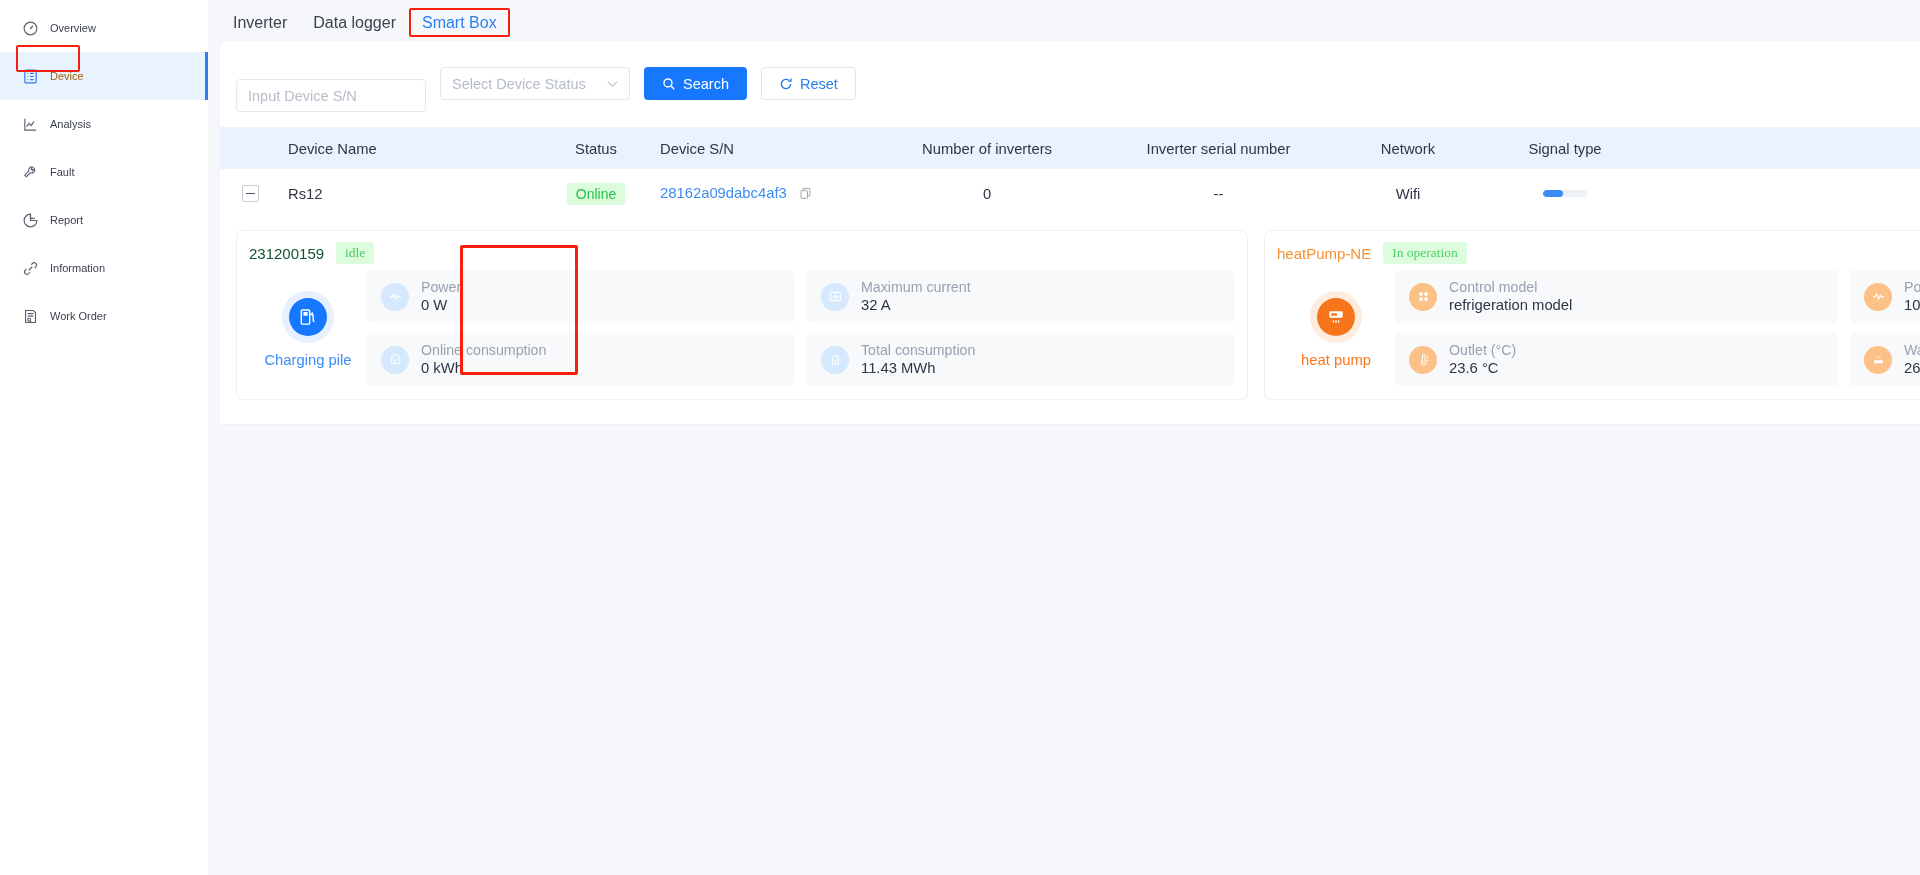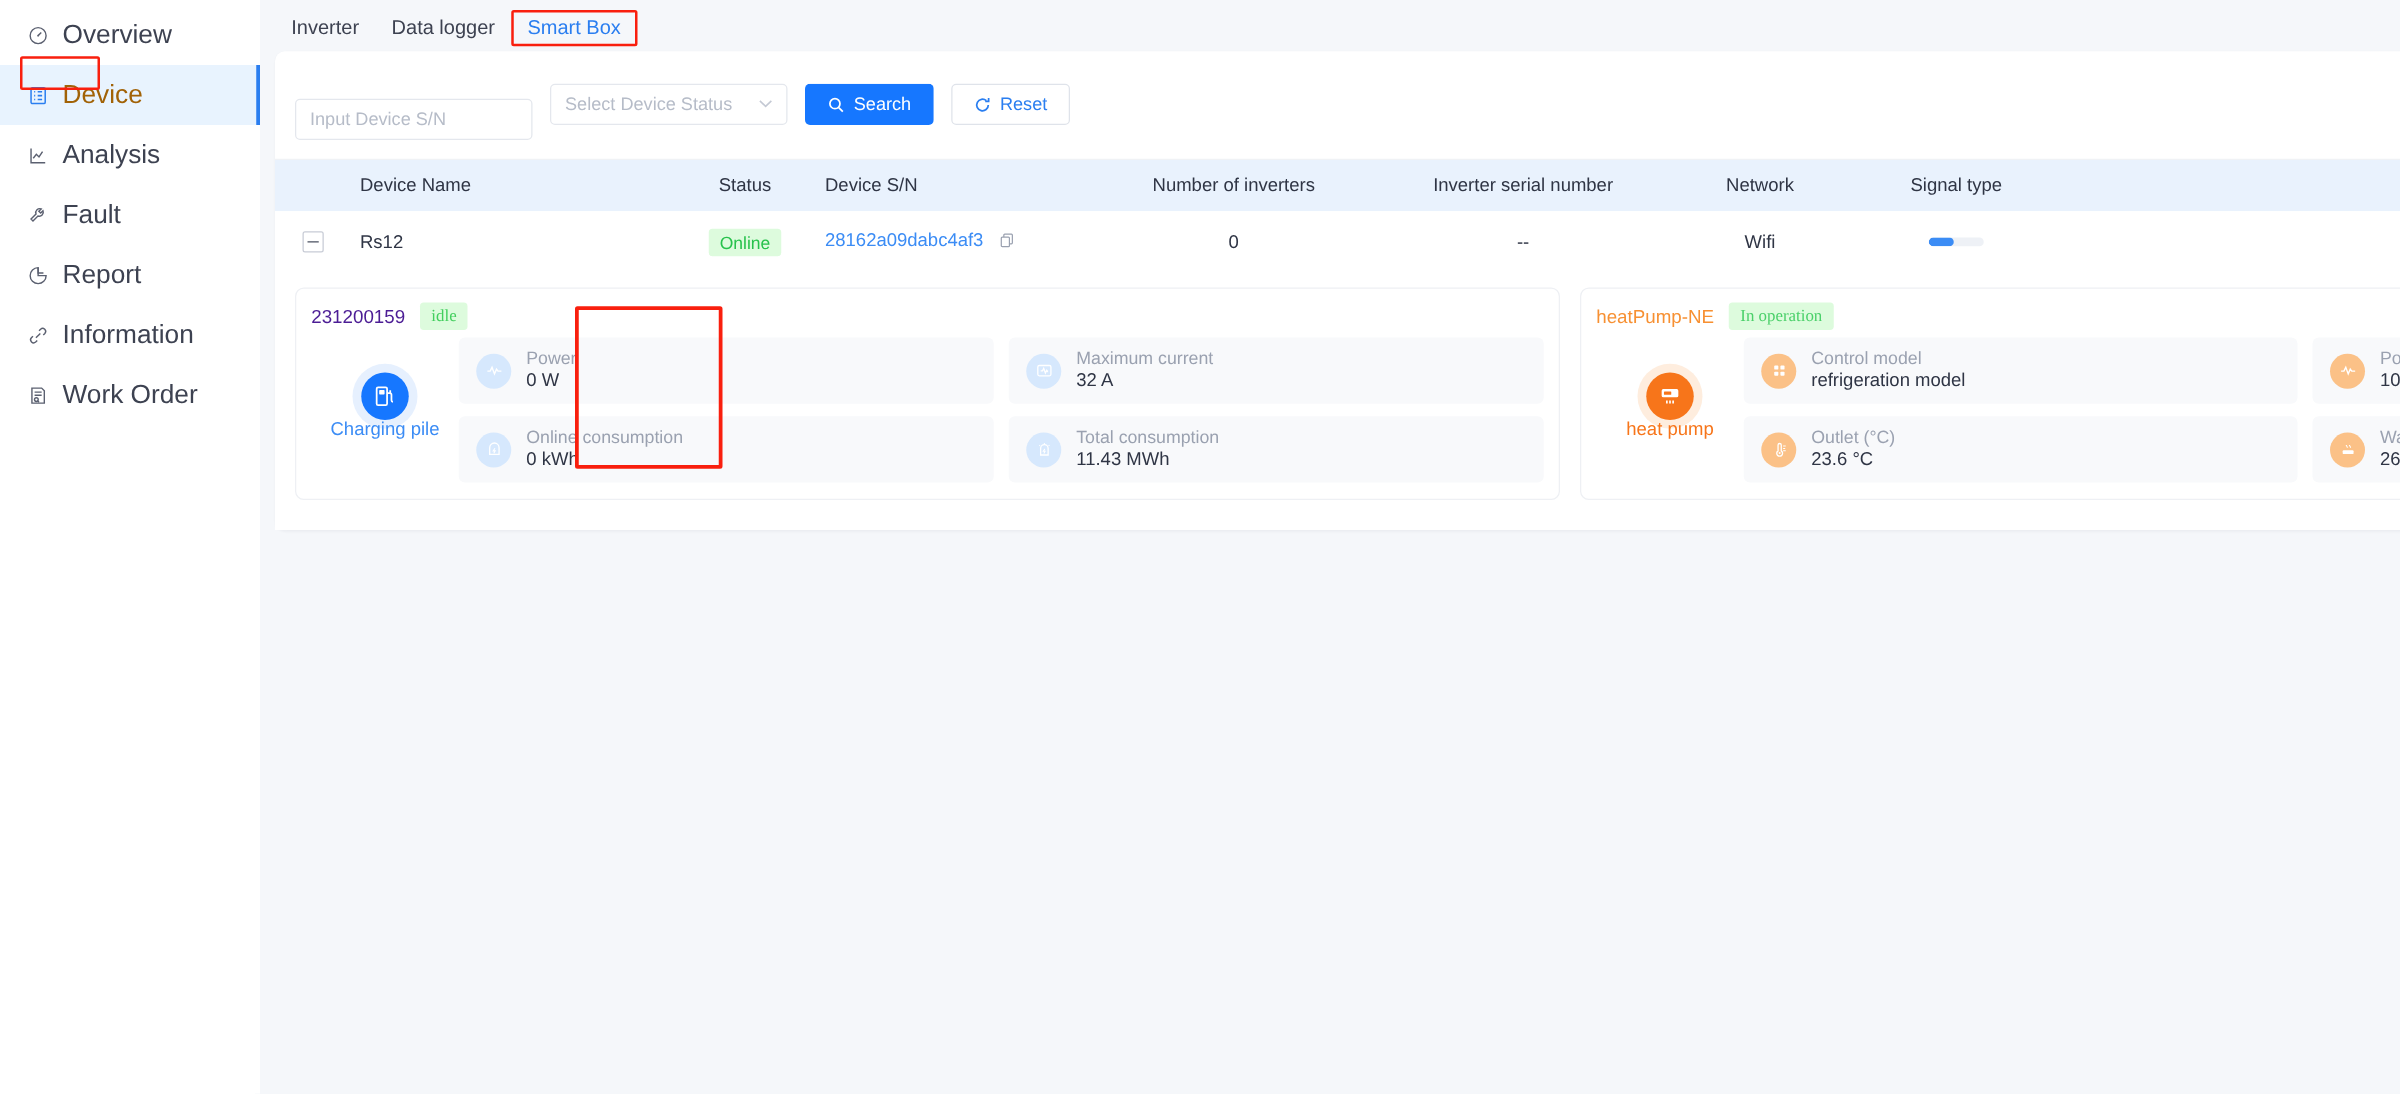--- a/index.html
+++ b/index.html
@@ -13,21 +13,21 @@
   .app { display: flex; width: 1920px; height: 875px; }
 
   
   .sidebar {
     width: 208px; height: 875px; background: #ffffff;
     flex: 0 0 208px; padding-top: 4px; position: relative;
   }
   .nav-item {
     display: flex; align-items: center; gap: 11px;
     height: 48px; padding-left: 22px; cursor: pointer;
-    font-size: 21px; color: #3d4251; position: relative;
+    font-size: 11px; color: #3d4251; position: relative;
   }
   .nav-item .nav-ico {
     width: 17px; height: 17px; display: inline-flex;
     align-items: center; justify-content: center; flex: 0 0 17px;
   }
   .nav-item .nav-ico svg { display: block; }
   .nav-item.active { background: #e8f3fe; color: #a16207; font-weight: 400; }
   .nav-item.active::after {
     content: ""; position: absolute; right: 0; top: 0;
     width: 3px; height: 100%; background: #2a7ef0;
@@ -137,31 +137,31 @@
     background: #fff;
   }
   .panel {
     border: 1px solid #eef0f4; border-radius: 7px;
     padding: 11px 12px 13px 12px; background: #fff;
   }
   .panel-cp { flex: 0 0 1012px; }
   .panel-hp { flex: 0 0 1042px; }
   .panel-head { display: flex; align-items: center; gap: 12px; height: 22px; }
   .panel-id { font-size: 15px; }
-  .panel-id.blue { color: #4c1d95; }
+  .panel-id.blue { color: #14532d; }
   .panel-id.orange { color: #f79032; }
   .chip {
     font-size: 13.5px; padding: 2px 9px; border-radius: 3px;
     background: #ddfbdd; color: #43cf5e; line-height: 18px; font-family: Liberation Serif, serif;
   }
   .chip.green2 { color: #4bd06a; }
   .panel-body { display: flex; align-items: flex-start; margin-top: 6px; }
   .dev-col {
     flex: 0 0 118px; display: flex; flex-direction: column;
-    align-items: center; padding-top: 28px; 
+    align-items: center; padding-top: 28px; gap: 16px;
   }
   .dev-orb {
     width: 38px; height: 38px; border-radius: 50%;
     display: flex; align-items: center; justify-content: center;
   }
   .orb-blue { background: #1677ff; box-shadow: 0 0 0 7px rgba(59,140,245,.13); }
   .orb-orange { background: #f7751a; box-shadow: 0 0 0 7px rgba(247,144,50,.16); }
   .dev-label { font-size: 14.8px; }
   .dev-label.blue { color: #3b8cf5; }
   .dev-label.orange { color: #f7751a; }

